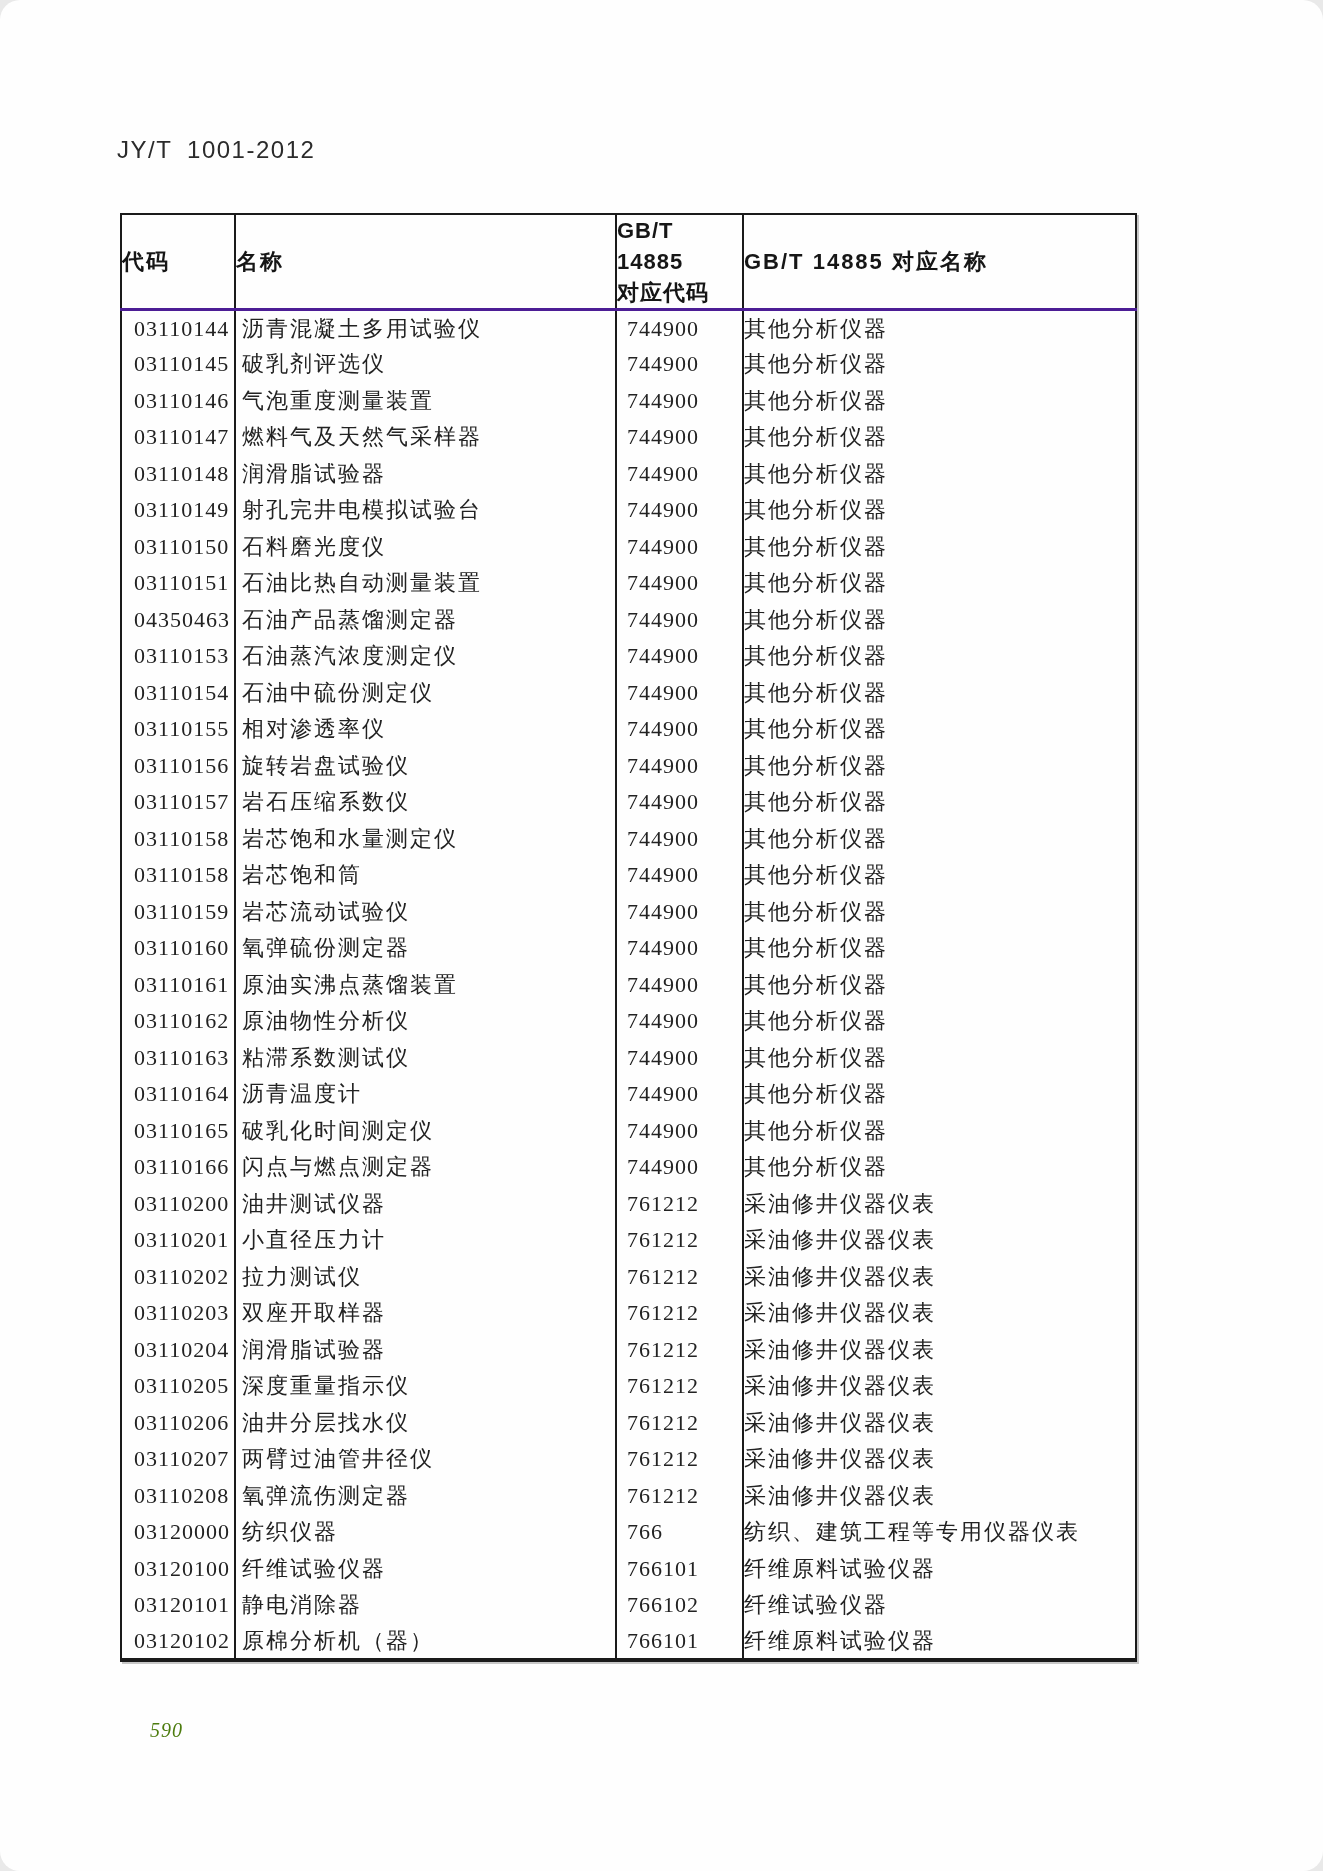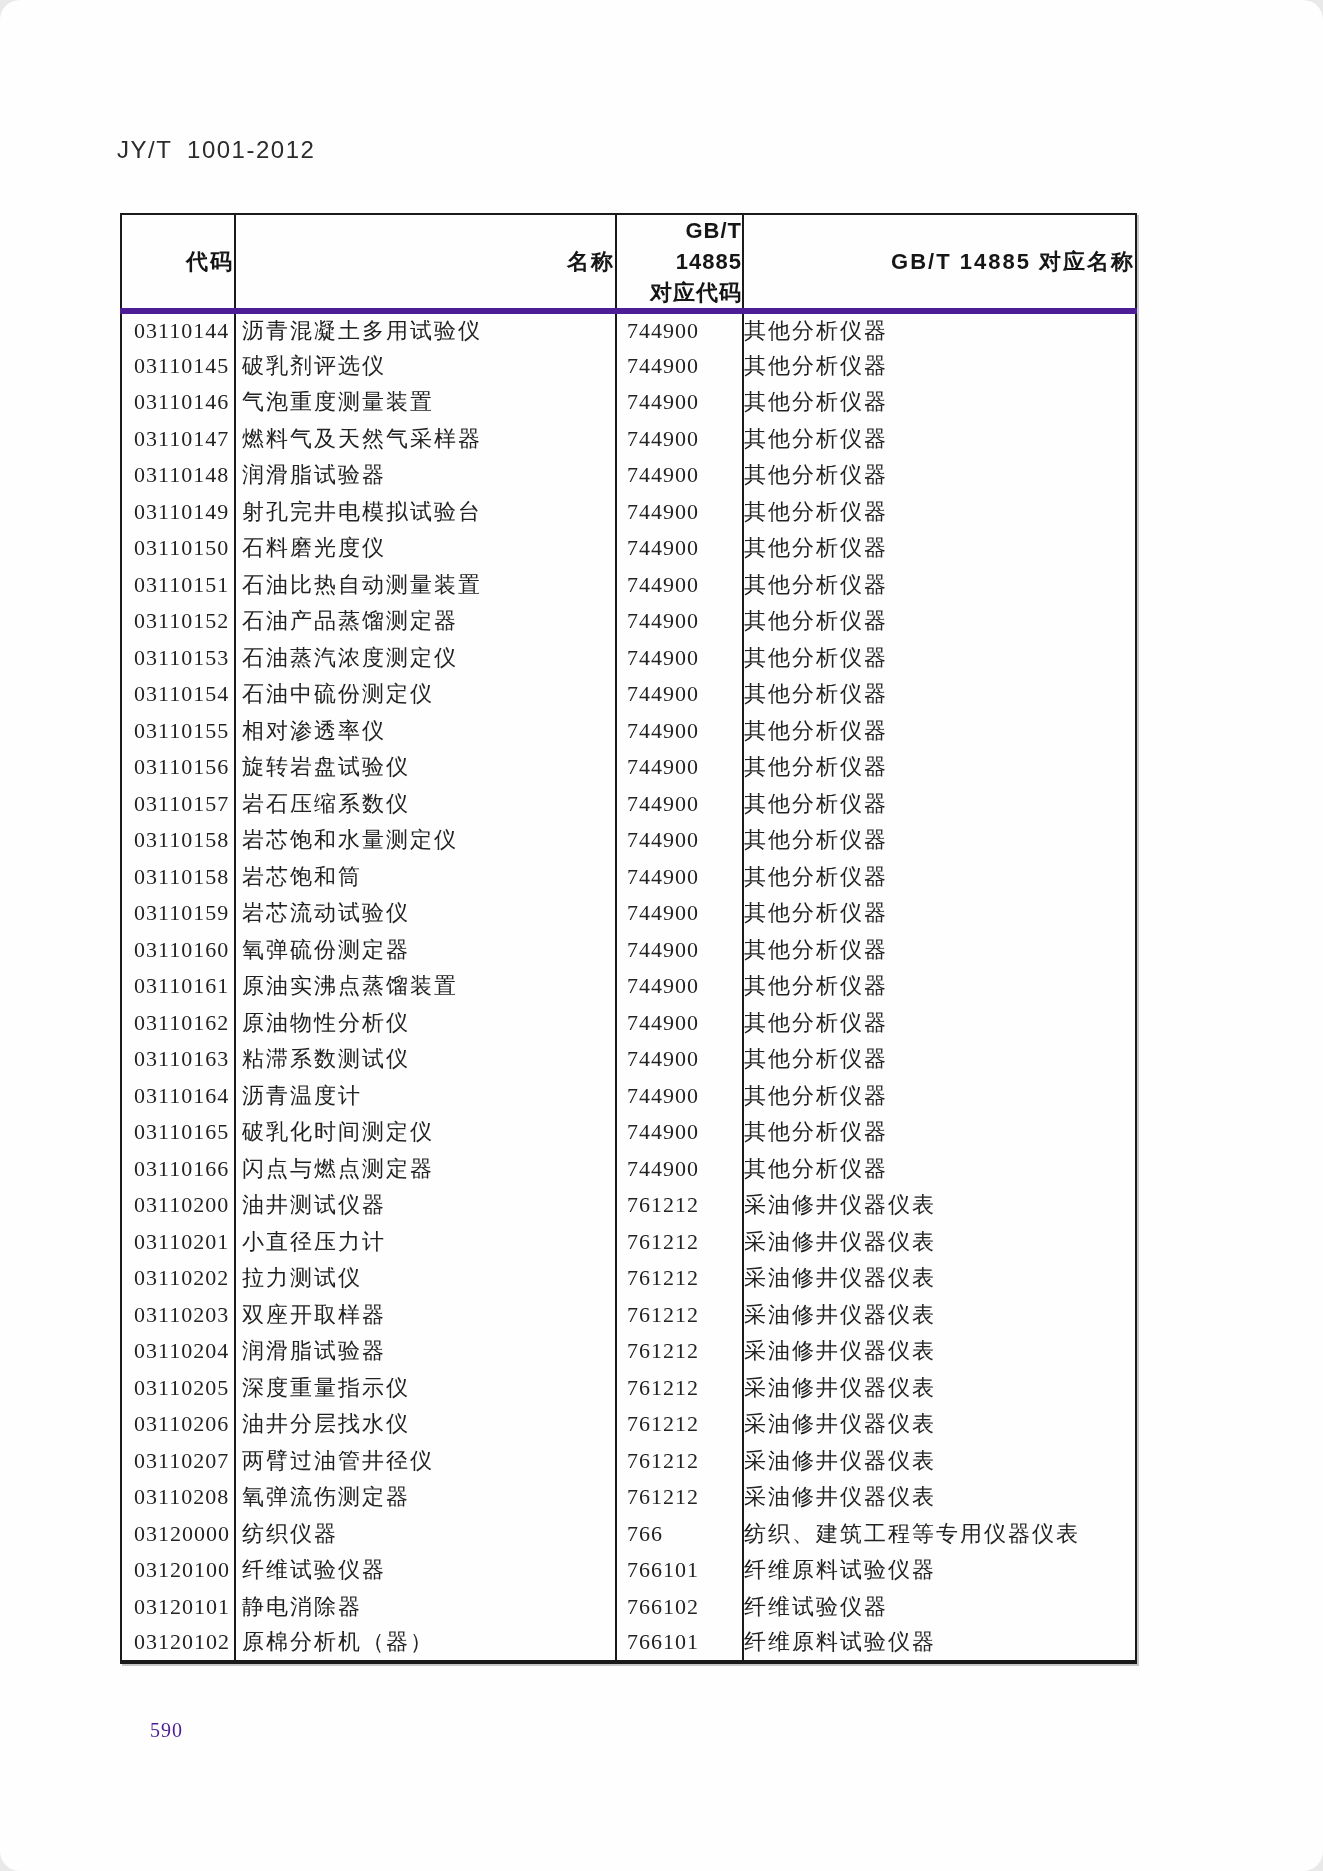--- a/index.html
+++ b/index.html
@@ -37,27 +37,27 @@
     border: 2px solid #1a1a1a;
     border-bottom-width: 4px;
     box-shadow: 2px 2px 0 rgba(110,110,110,0.38);
   }
   col.w0 { width: 114px; }
   col.w1 { width: 381px; }
   col.w2 { width: 127px; }
   col.w3 { width: 393px; }
   thead th {
     height: 67px;
-    border-bottom: 6px solid #4c1d95;
+    border-bottom: 3px solid #4c1d95;
     border-right: 2px solid #1a1a1a;
     font-family: "Liberation Sans", "DejaVu Sans", sans-serif;
     font-weight: bold;
     font-size: 22px;
     letter-spacing: 2px;
-    text-align: right;
+    text-align: left;
     vertical-align: middle;
     color: #161616;
   }
   thead th:last-child, tbody td:last-child { border-right: none; }
   th .hline { display: block; line-height: 31px; letter-spacing: 1px; }
   tbody td {
     height: 36.5px;
     border-right: 2px solid #1a1a1a;
     vertical-align: middle;
     font-size: 22px;
@@ -68,21 +68,22 @@
   td.c0 { padding-left: 12px;  letter-spacing: 1px; }
   td.c1 { padding-left: 6px;  letter-spacing: 2px; margin-top: 37px; }
   td.c2 { padding-left: 10px;  letter-spacing: 1px; }
   td.c3 {  letter-spacing: 2px; }
   .page-number {
     position: absolute;
     left: 150px;
     top: 1719px;
     font-size: 20px;
     letter-spacing: 1px;
-    color: #4c1d95;
+    color: #4d7c0f;
+    font-style: italic;
   }
 </style>
 </head>
 <body>
 
 <div class="page">
 
   <div class="doc-code">JY/T 1001-2012</div>
 
   <table class="code-table">
@@ -146,21 +147,21 @@
           <td class="c2">744900</td>
           <td class="c3">其他分析仪器</td>
         </tr>
         <tr>
           <td class="c0">03110151</td>
           <td class="c1">石油比热自动测量装置</td>
           <td class="c2">744900</td>
           <td class="c3">其他分析仪器</td>
         </tr>
         <tr>
-          <td class="c0">03110152</td>
+          <td class="c0">04350463</td>
           <td class="c1">石油产品蒸馏测定器</td>
           <td class="c2">744900</td>
           <td class="c3">其他分析仪器</td>
         </tr>
         <tr>
           <td class="c0">03110153</td>
           <td class="c1">石油蒸汽浓度测定仪</td>
           <td class="c2">744900</td>
           <td class="c3">其他分析仪器</td>
         </tr>

